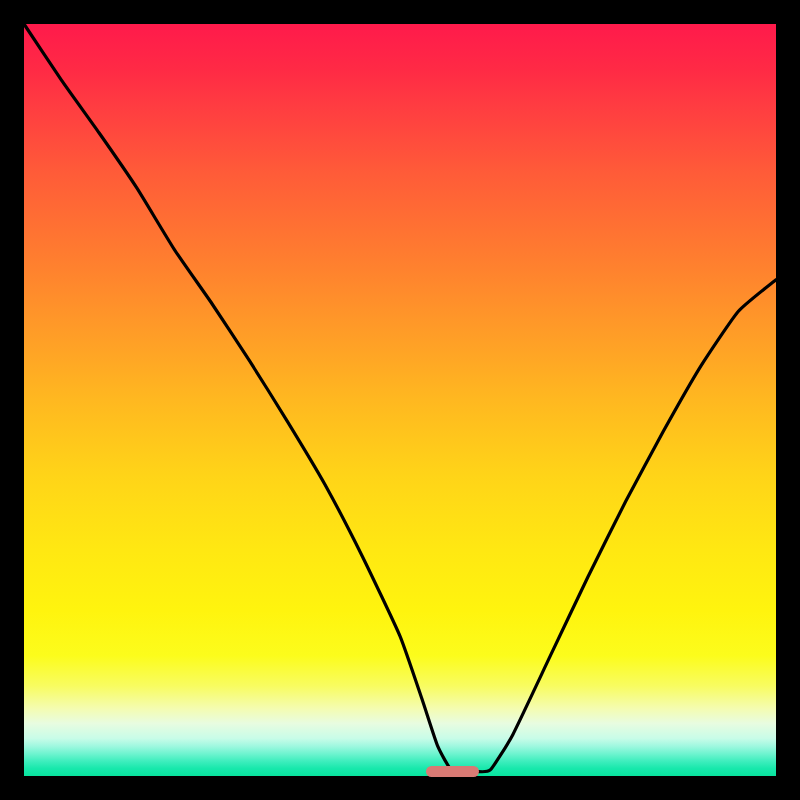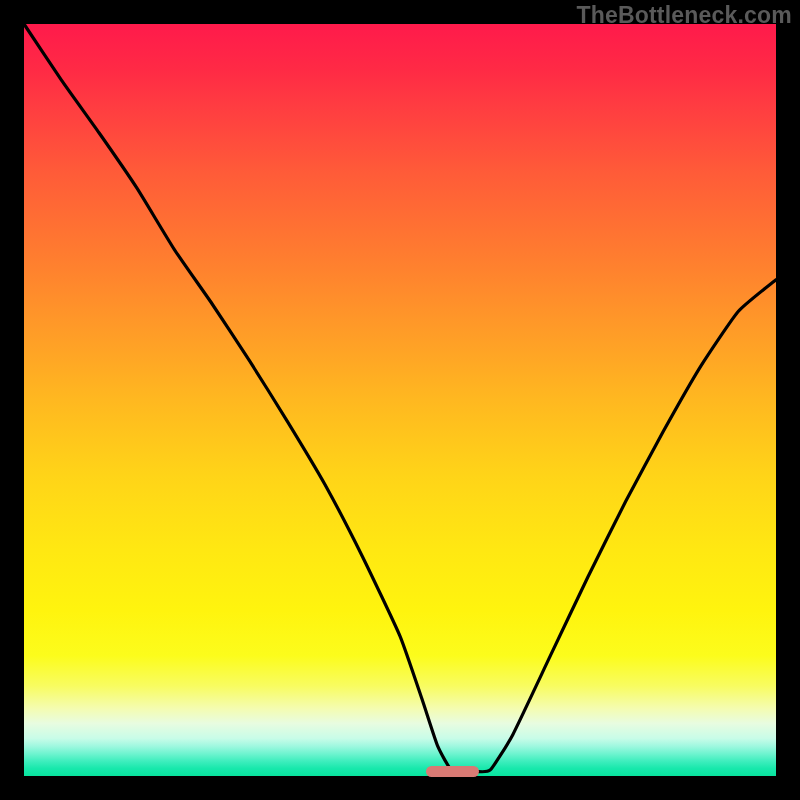--- a/index.html
+++ b/index.html
@@ -71,21 +71,20 @@
     position: absolute;
     background: #d87a74;
     border-radius: 999px;
   }
 </style>
 </head>
 <body>
 
 <div class="frame">
 
-  <span class="watermark">TheBottleneck.com</span>
 
   <div class="plot-area">
 
     <svg class="curve" viewBox="0 0 752 752" preserveAspectRatio="none">
       <path id="curve-path" fill="none" stroke="#000000" stroke-width="3.2" stroke-linecap="round" d="M 0.00 0.00 C 3.13 4.70, 31.33 47.31, 37.60 56.40 C 43.87 65.49, 68.93 100.08, 75.20 109.04 C 81.47 118.00, 106.53 154.22, 112.80 163.94 C 119.07 173.65, 144.13 215.95, 150.40 225.60 C 156.67 235.25, 181.73 270.47, 188.00 279.74 C 194.27 289.02, 219.33 327.12, 225.60 336.90 C 231.87 346.67, 256.93 386.78, 263.20 397.06 C 269.47 407.33, 294.53 448.94, 300.80 460.22 C 307.07 471.50, 332.13 519.76, 338.40 532.42 C 344.67 545.07, 370.99 600.10, 376.00 612.13 C 381.01 624.16, 395.43 667.65, 398.56 676.80 C 401.69 685.95, 411.09 716.03, 413.60 721.92 C 416.11 727.81, 425.51 745.36, 428.64 747.49 C 431.77 749.62, 448.07 747.61, 451.20 747.49 C 454.33 747.36, 463.11 749.05, 466.24 745.98 C 469.37 742.91, 483.79 720.17, 488.80 710.64 C 493.81 701.11, 520.13 644.84, 526.40 631.68 C 532.67 618.52, 557.73 565.57, 564.00 552.72 C 570.27 539.87, 595.33 489.61, 601.60 477.52 C 607.87 465.43, 632.93 418.86, 639.20 407.58 C 645.47 396.30, 670.53 352.19, 676.80 342.16 C 683.07 332.13, 708.13 294.47, 714.40 287.26 C 720.67 280.06, 748.87 258.31, 752.00 255.68"></path>
     </svg>
 
     <div id="marker" class="marker" style="width: 52.64px; height: 10.528px; left: 402.32px; top: 742.224px; background: rgb(216, 122, 116);"></div>
   </div>
 </div>

